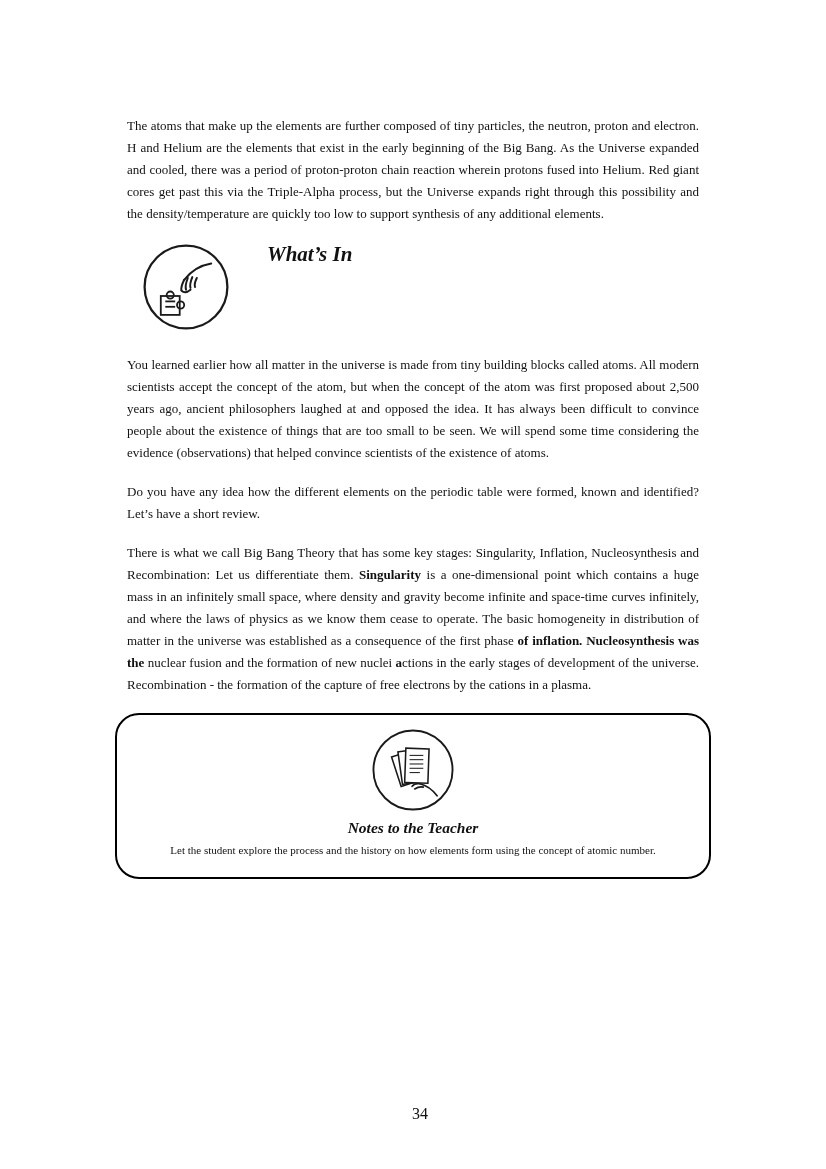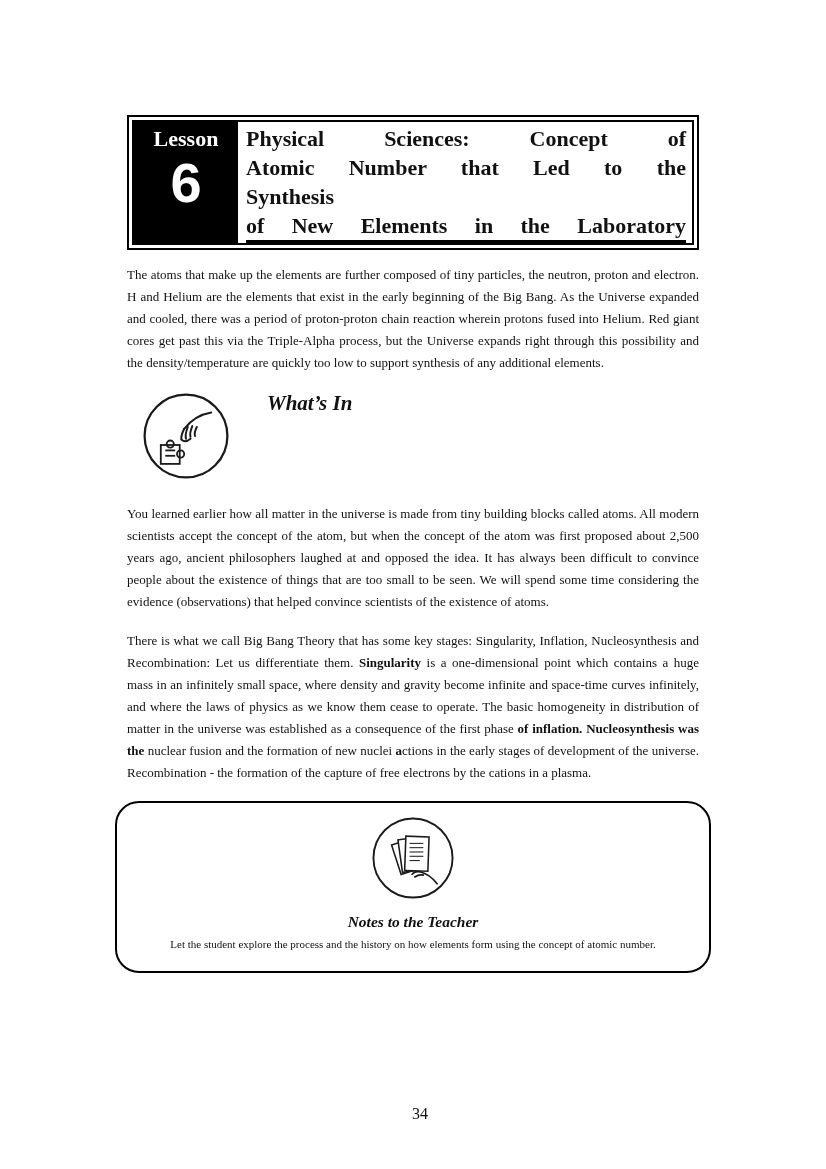--- a/index.html
+++ b/index.html
@@ -94,21 +94,21 @@
     margin:10px -12px 0 -12px;
     border:2px solid #000;
     border-radius:24px;
     padding:12px 26px 16px 26px;
     text-align:center;
   }
   .notes-title{
     font-weight:bold;
     font-style:italic;
     font-size:15.5px;
-    margin-top:8px;
+    margin-top:2px;
   }
   .notes-body{
     font-size:11px;
     line-height:22px;
     margin-top:2px;
   }
   
   .page-number{
     position:absolute;
     left:14px;right:0;
@@ -124,34 +124,20 @@
     font-size:17px;
     color:#c9c9c9;
     font-family:"Liberation Sans", sans-serif;
   }
 </style>
 </head>
 <body>
 
 <div class="page">
 
-  <div class="lesson-header">
-    <div class="header-inner">
-      <div class="lesson-box">
-        <div class="lesson-label">Lesson</div>
-        <div class="lesson-number">6</div>
-      </div>
-      <div class="lesson-title">
-        <div class="title-line justify">Physical Sciences: Concept of</div>
-        <div class="title-line justify">Atomic Number that Led to the</div>
-        <div class="title-line">Synthesis</div>
-        <div class="title-line underline">of New Elements in the Laboratory</div>
-      </div>
-    </div>
-  </div>
 
   <p class="body-text">The atoms that make up the elements are further composed of tiny particles, the neutron, proton and electron. H and Helium are the elements that exist in the early beginning of the Big Bang. As the Universe expanded and cooled, there was a period of proton-proton chain reaction wherein protons fused into Helium. Red giant cores get past this via the Triple-Alpha process, but the Universe expands right through this possibility and the density/temperature are quickly too low to support synthesis of any additional elements.</p>
 
   <div class="section-head">
     <span class="section-icon">
       <svg width="90" height="90" viewBox="0 0 100 100">
         <circle cx="50" cy="50" r="46" fill="none" stroke="#1a1a1a" stroke-width="2.5"></circle>
 
         <g fill="none" stroke="#1a1a1a" stroke-width="2">
           <rect x="22" y="60" width="21" height="21"></rect>
@@ -169,20 +155,21 @@
           <path d="M62 40 C 60 44, 59 47, 60 50"></path>
           <path d="M45 54 q 4 4 10 -1"></path>
         </g>
       </svg>
     </span>
     <span class="section-title">What’s In</span>
   </div>
 
   <p class="body-text">You learned earlier how all matter in the universe is made from tiny building blocks called atoms. All modern scientists accept the concept of the atom, but when the concept of the atom was first proposed about 2,500 years ago, ancient philosophers laughed at and opposed the idea. It has always been difficult to convince people about the existence of things that are too small to be seen. We will spend some time considering the evidence (observations) that helped convince scientists of the existence of atoms.</p>
 
+  <p class="body-text">Do you have any idea how the different elements on the periodic table were formed, known and identified? Let’s have a short review.</p>
 
   <p class="body-text"><span>There is what we call Big Bang Theory that has some key stages: Singularity, Inflation, Nucleosynthesis and Recombination: Let us differentiate them. </span><span class="bi">Singularity</span><span> is a one-dimensional point which contains a huge mass in an infinitely small space, where density and gravity become infinite and space-time curves infinitely, and where the laws of physics as we know them cease to operate. The basic homogeneity in distribution of matter in the universe was established   as a consequence of the first phase </span><span class="bi">of inflation. Nucleosynthesis</span><span class="b"> was the </span><span>nuclear fusion and the formation of new nuclei </span><span class="bi">a</span><span>ctions in the early stages of development of the universe. Recombination - the formation of the capture of free electrons by the cations in a plasma.</span></p>
 
   <div class="notes-box">
     <span>
       <svg width="86" height="86" viewBox="0 0 100 100">
         <circle cx="50" cy="50" r="46" fill="none" stroke="#1a1a1a" stroke-width="2.2"></circle>
 
         <g fill="#ffffff" stroke="#1a1a1a" stroke-width="1.8">
           <rect x="30" y="30" width="26" height="36" transform="rotate(-18 43 48)"></rect>

